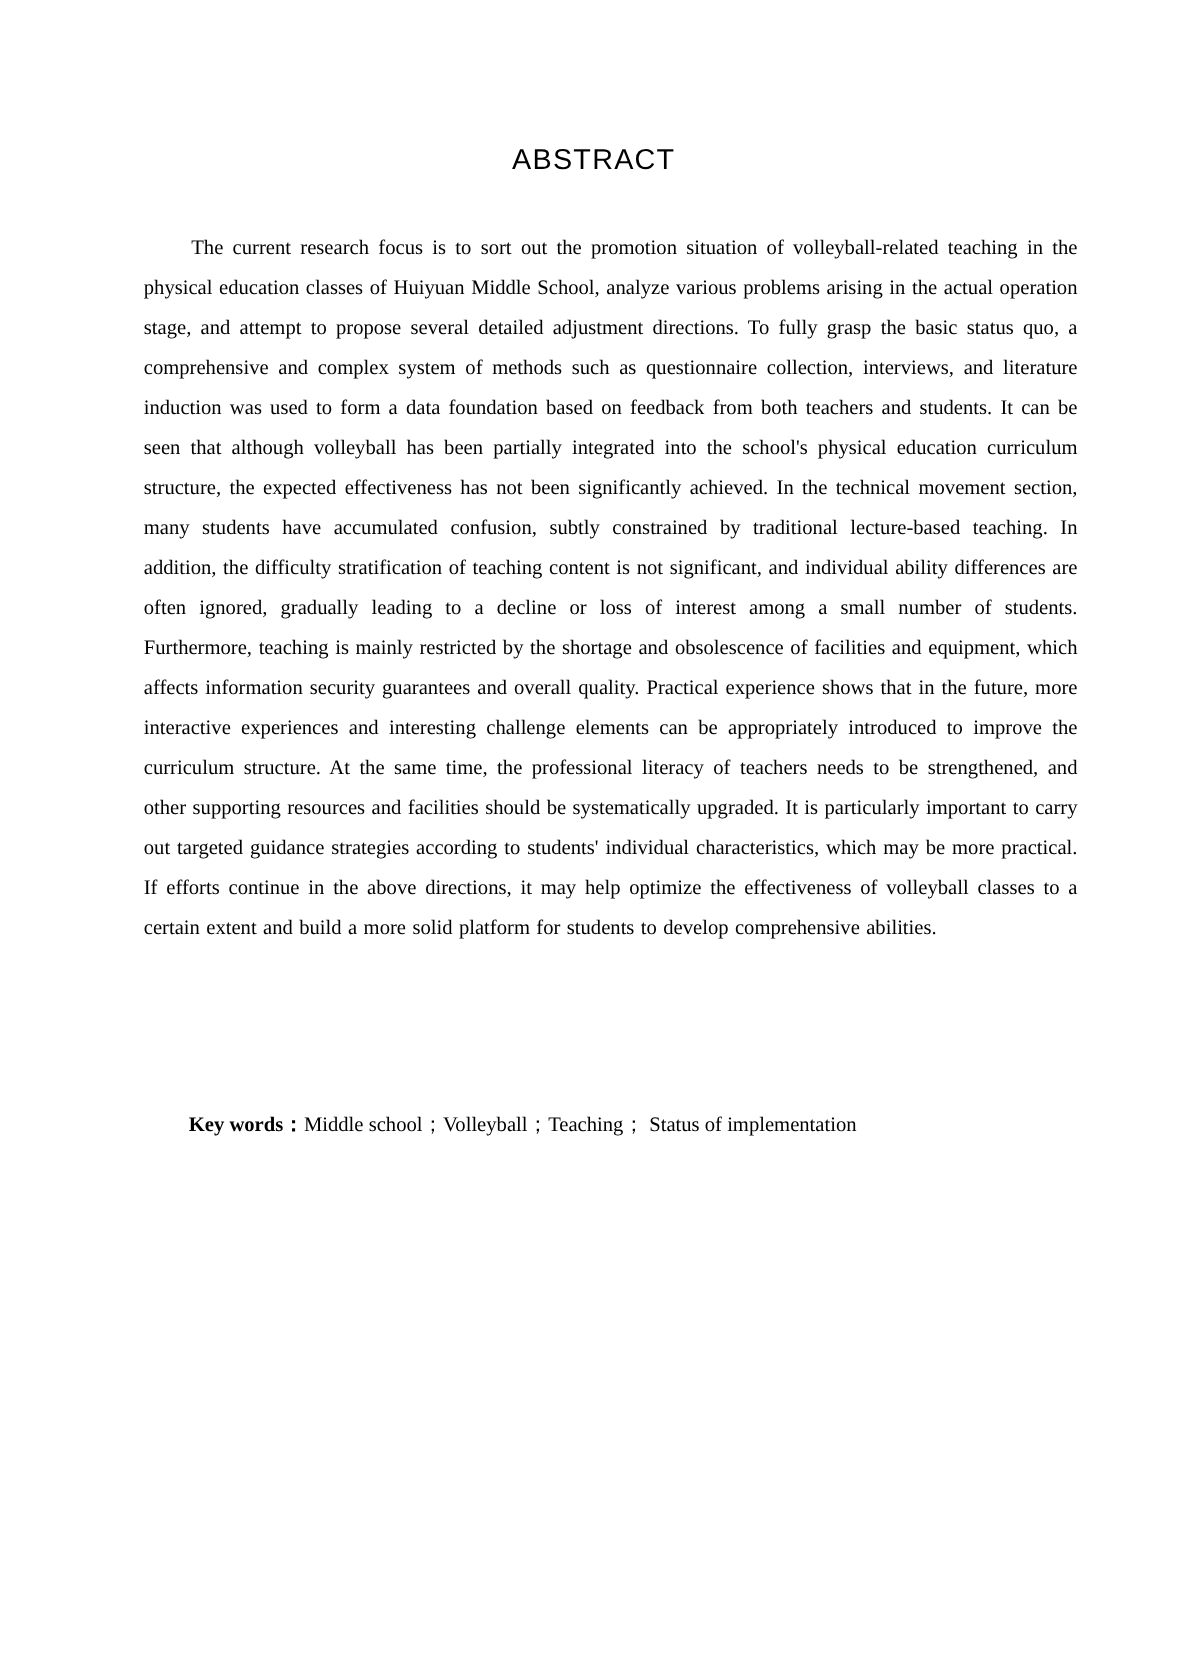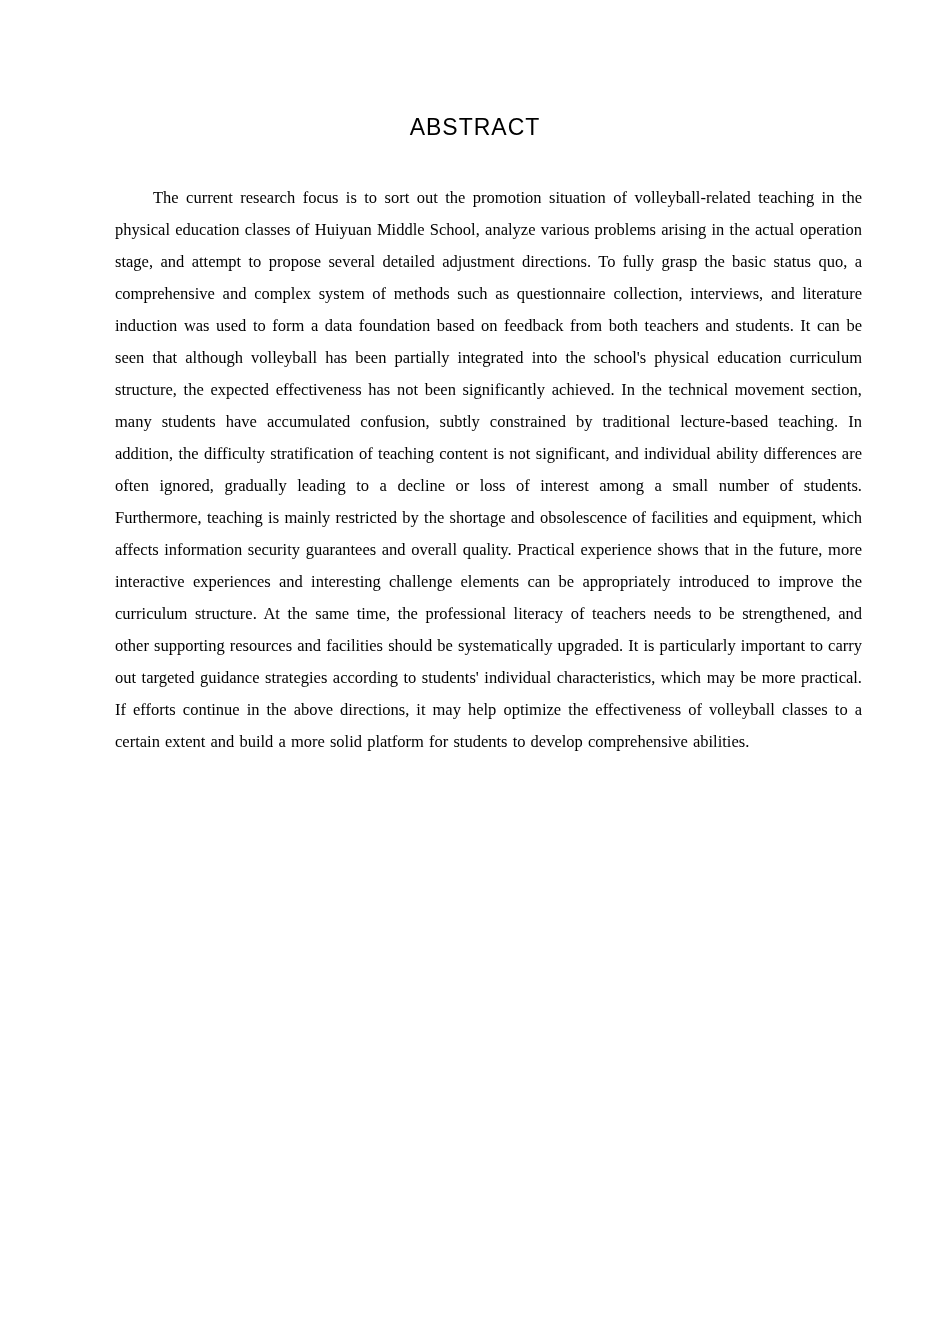--- a/index.html
+++ b/index.html
@@ -67,15 +67,16 @@
 </style>
 </head>
 <body>
 
 <div class="page">
 
   <h1 class="title">ABSTRACT</h1>
 
   <p class="abstract-body">The current research focus is to sort out the promotion situation of volleyball-related teaching in the physical education classes of Huiyuan Middle School, analyze various problems arising in the actual operation stage, and attempt to propose several detailed adjustment directions. To fully grasp the basic status quo, a comprehensive and complex system of methods such as questionnaire collection, interviews, and literature induction was used to form a data foundation based on feedback from both teachers and students. It can be seen that although volleyball has been partially integrated into the school's physical education curriculum structure, the expected effectiveness has not been significantly achieved. In the technical movement section, many students have accumulated confusion, subtly constrained by traditional lecture-based teaching. In addition, the difficulty stratification of teaching content is not significant, and individual ability differences are often ignored, gradually leading to a decline or loss of interest among a small number of students. Furthermore, teaching is mainly restricted by the shortage and obsolescence of facilities and equipment, which affects information security guarantees and overall quality. Practical experience shows that in the future, more interactive experiences and interesting challenge elements can be appropriately introduced to improve the curriculum structure. At the same time, the professional literacy of teachers needs to be strengthened, and other supporting resources and facilities should be systematically upgraded. It is particularly important to carry out targeted guidance strategies according to students' individual characteristics, which may be more practical. If efforts continue in the above directions, it may help optimize the effectiveness of volleyball classes to a certain extent and build a more solid platform for students to develop comprehensive abilities.</p>
 
+  <p class="keywords"><span class="kw-label">Key words：</span><span>Middle school；Volleyball；Teaching；  Status of implementation</span></p>
 
 
 </div>
 
 </body></html>

